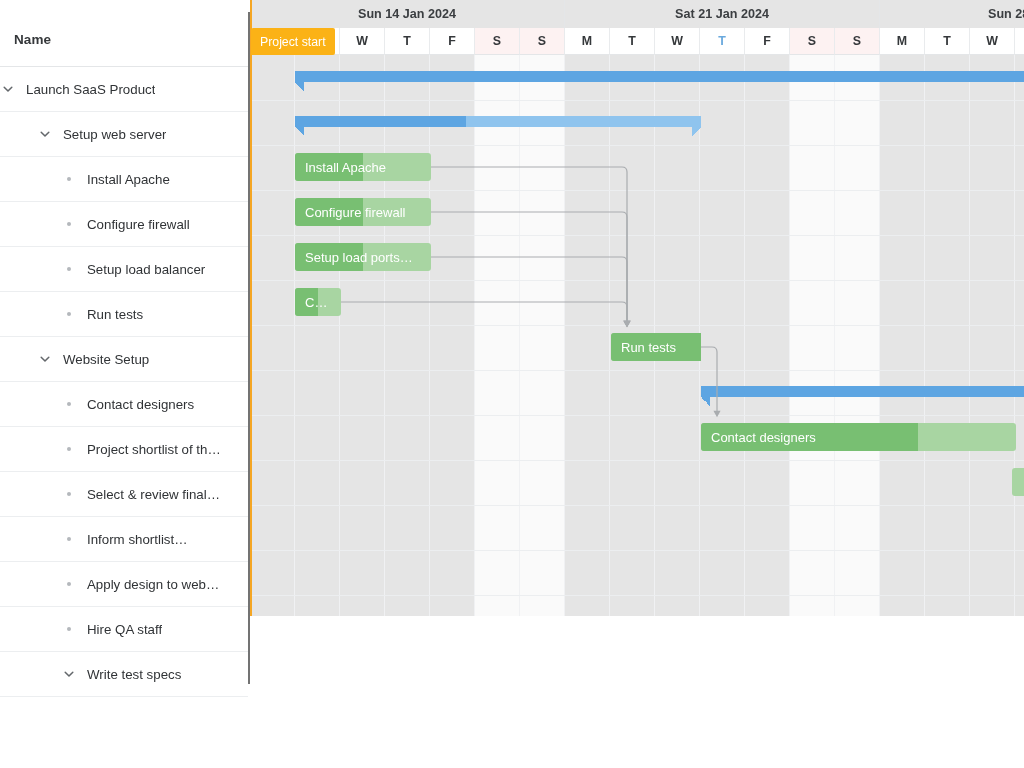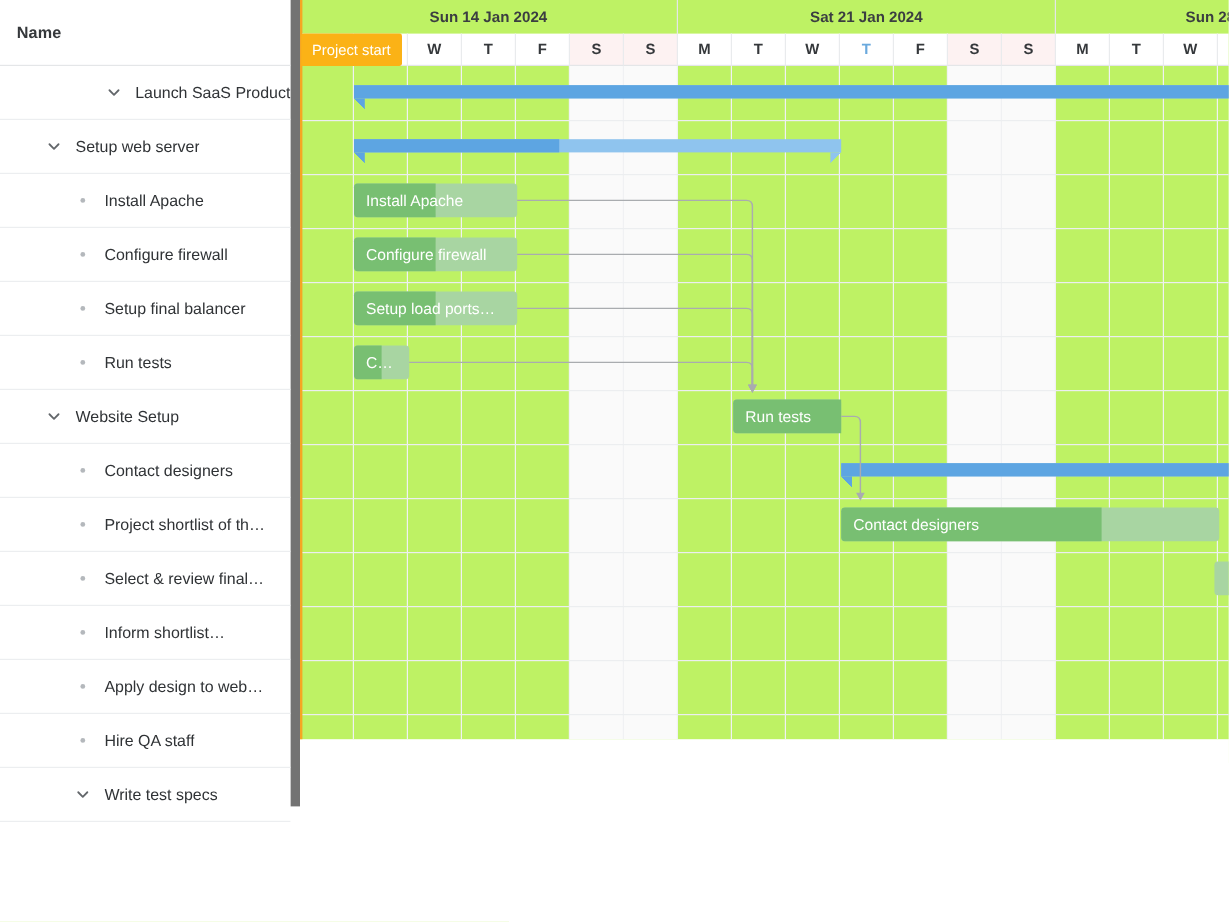--- a/index.html
+++ b/index.html
@@ -11,23 +11,24 @@
     font-family: "Liberation Sans", sans-serif;
     -webkit-font-smoothing: antialiased;
   }
   #app { position: relative; width: 1024px; height: 768px; display: flex; }
 
   
   #left-pane {
     position: relative;
     width: 250px; height: 672px;
     background: #fff;
-    border-right: 8px solid #737373;
+    border-right: 2px solid #737373;
     flex: 0 0 250px;
     z-index: 6;
+    margin-top: 12px;
   }
   #left-header {
     height: 55px;
     border-bottom: 1px solid #e4e6e8;
     display: flex; align-items: center;
     padding-left: 14px;
     background: #fff;
   }
   #left-header .hcell {
     font-size: 13.5px; font-weight: bold; color: #35383b;
@@ -54,30 +55,30 @@
     background: #b4b8bc;
   }
   .name-txt {
     font-size: 13.3px;
     color: #303336;
     margin-left: 11px;
     white-space: nowrap;
     overflow: hidden;
     text-overflow: ellipsis;
   }
-  .lvl0 { padding-left: 1px; justify-content: flex-end; }
+  .lvl0 { padding-left: 1px; }
   .lvl1 { padding-left: 38px; }
   .lvl2 { padding-left: 62px; }
 
   
   #right-pane {
     position: relative;
     width: 774px; height: 616px;
     overflow: hidden;
-    background: #bef264;
+    background: #e5e5e5;
   }
   #tl-inner { position: absolute; left: 0; top: 0; width: 900px; height: 768px; }
 
   #week-row { position: absolute; left:0; top:0; height: 28px; width: 900px; }
   .week-cell {
     position: absolute; top: 0; height: 28px;
     border-right: 1px solid #e4e6e8;
     display: flex; align-items: center; justify-content: center;
   }
   .week-lbl { font-size: 12.6px; font-weight: bold; color: #3b3e41; white-space: nowrap; }
@@ -193,21 +194,21 @@
         <div class="name-row lvl2">
           <span class="bulletwrap">
             <span class="bullet"></span>
           </span>
           <span class="name-txt">Configure firewall</span>
         </div>
         <div class="name-row lvl2">
           <span class="bulletwrap">
             <span class="bullet"></span>
           </span>
-          <span class="name-txt">Setup final balancer</span>
+          <span class="name-txt">Setup load balancer</span>
         </div>
         <div class="name-row lvl2">
           <span class="bulletwrap">
             <span class="bullet"></span>
           </span>
           <span class="name-txt">Run tests</span>
         </div>
         <div class="name-row lvl1">
           <span class="twisty">
             <svg width="14" height="14" viewBox="0 0 14 14">

